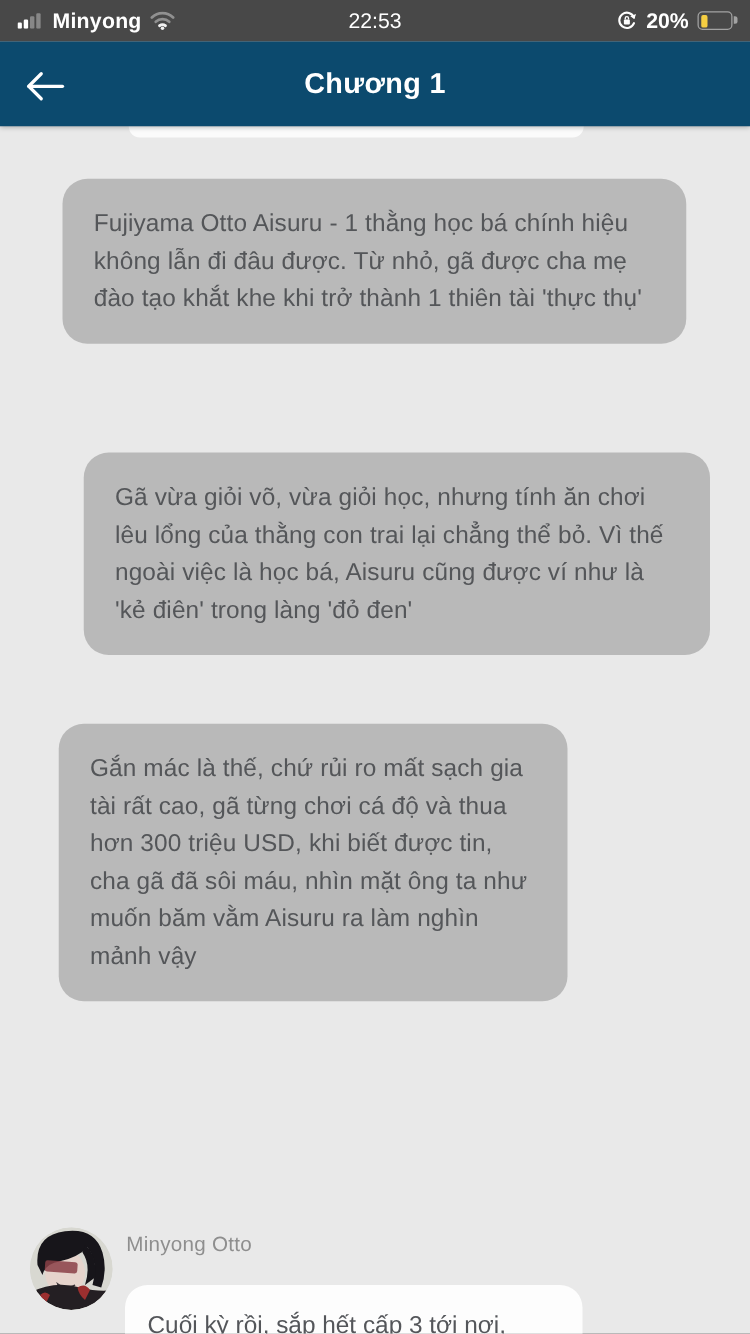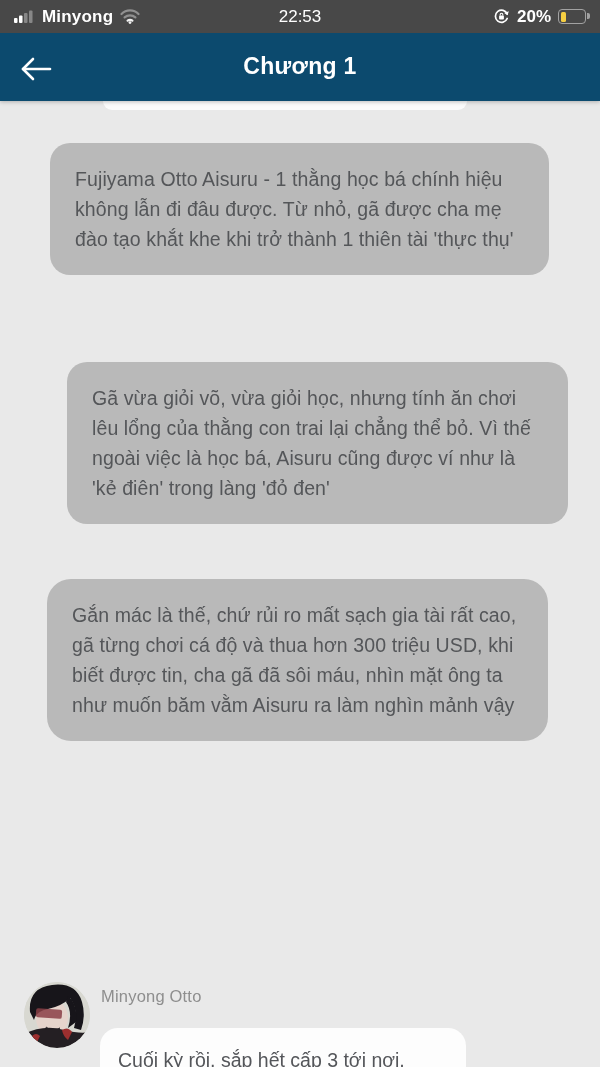--- a/index.html
+++ b/index.html
@@ -43,21 +43,21 @@
     position:absolute;left:103px;top:0;width:364px;height:9px;
     background:#fbfbfb;border-radius:0 0 9px 9px;
   }
   .bubble{
     position:absolute;box-sizing:border-box;border-radius:20px;
     background:#b9b9b9;color:#545659;
     font-size:19.5px;line-height:30px;padding:21px 25px;letter-spacing:.1px;
   }
   .b1{left:50px;top:42px;width:499px;}
   .b2{left:47px;top:261px;width:501px;margin-left:20px;}
-  .b3{left:47px;top:478px;width:501px;border-radius:24px;}
+  .b3{left:47px;top:478px;width:407px;}
   .b4{left:58px;top:724px;width:483px;}
   .watermark{
     position:absolute;left:3px;top:110px;z-index:5;
     font-size:19px;font-weight:800;letter-spacing:.5px;
     color:rgba(125,125,125,.55);
   }
   .avatar{
     position:absolute;left:24px;top:881px;width:66px;height:66px;border-radius:50%;
     overflow:hidden;background:#d6d6d0;
   }

